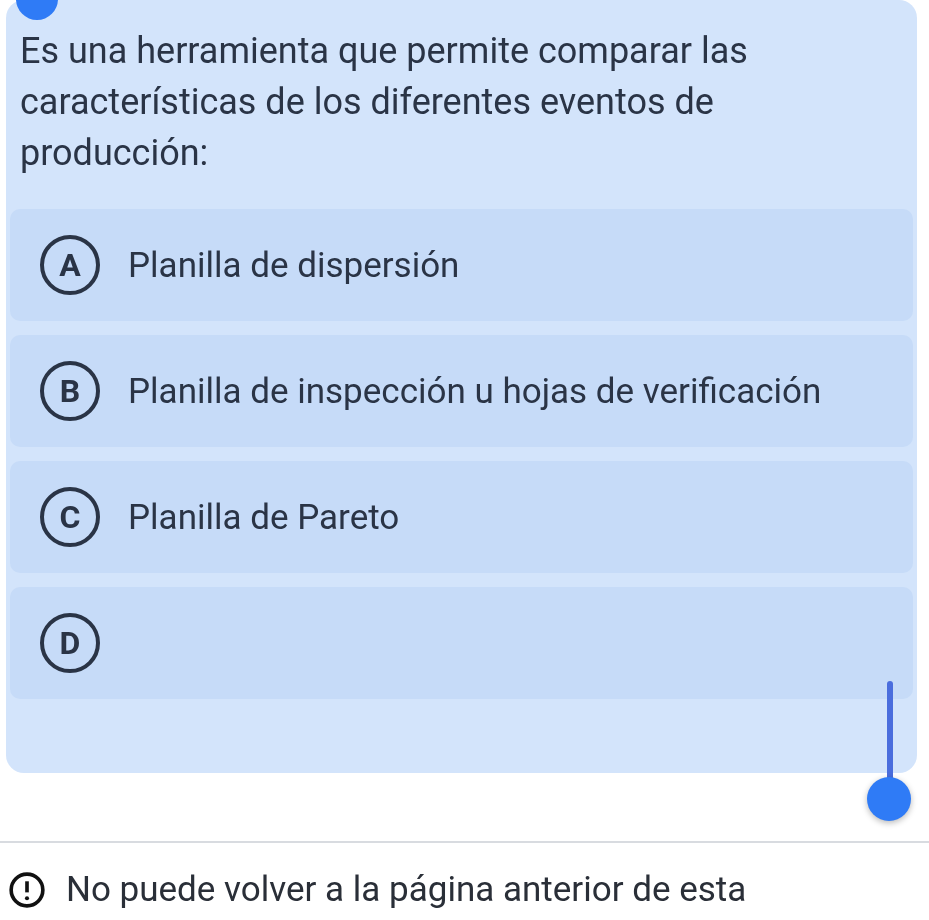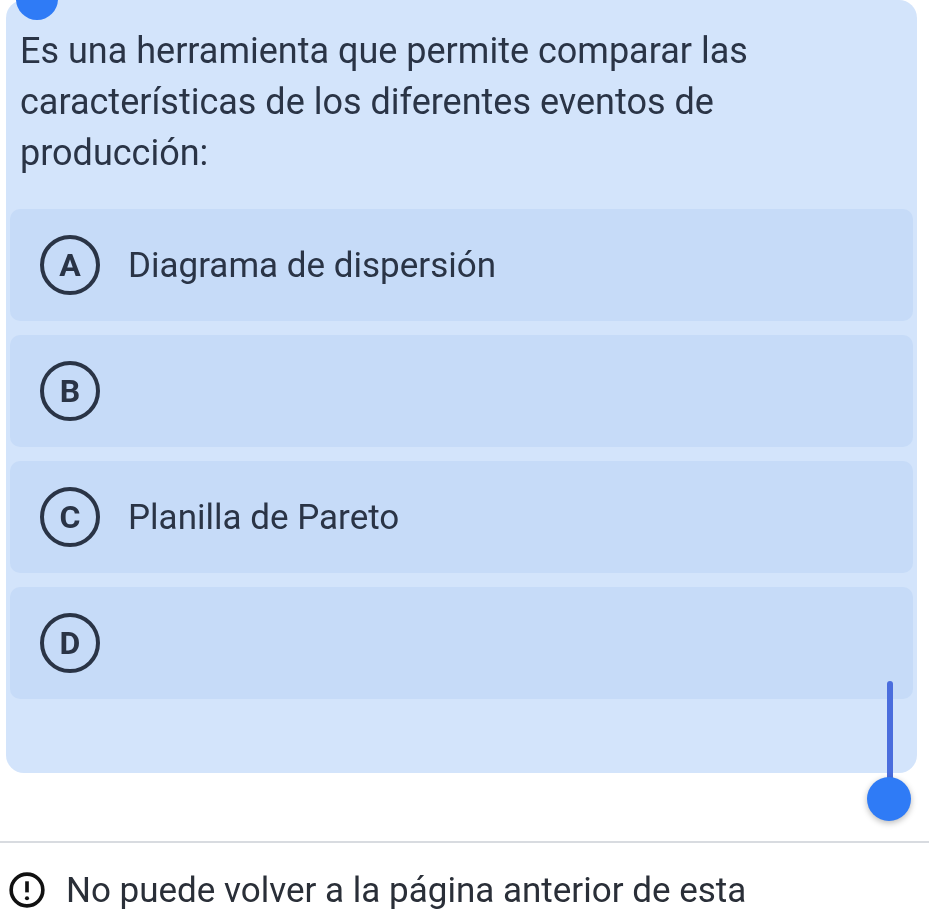--- a/index.html
+++ b/index.html
@@ -87,21 +87,21 @@
   }
 
   .divider {
     border: none;
     border-top: 2px solid #d8dbe0;
     margin: 68px 0 0 0;
   }
 
   .warning-row {
     display: flex;
-    align-items: flex-end;
+    align-items: flex-start;
     gap: 18px;
     padding: 24px 16px 0 8px;
   }
   .warning-icon {
     flex: 0 0 40px;
     margin-top: 4px;
   }
   .warning-text {
     font-size: 35px;
     color: #2a2f38;
@@ -113,25 +113,26 @@
 
 <div class="question-card">
   <div class="selection-dot-top"></div>
 
   <div class="question-text">Es una herramienta que permite comparar las características de los diferentes eventos de producción:</div>
 
   <div class="options">
 
     <div class="option">
       <div class="option-letter">A</div>
-      <div class="option-text">Diagrama de dispersión</div>
+      <div class="option-text">Planilla de dispersión</div>
     </div>
 
     <div class="option">
       <div class="option-letter">B</div>
+      <div class="option-text">Planilla de inspección u hojas de verificación</div>
     </div>
 
     <div class="option">
       <div class="option-letter">C</div>
       <div class="option-text">Planilla de Pareto</div>
     </div>
 
     <div class="option">
       <div class="option-letter">D</div>
     </div>

